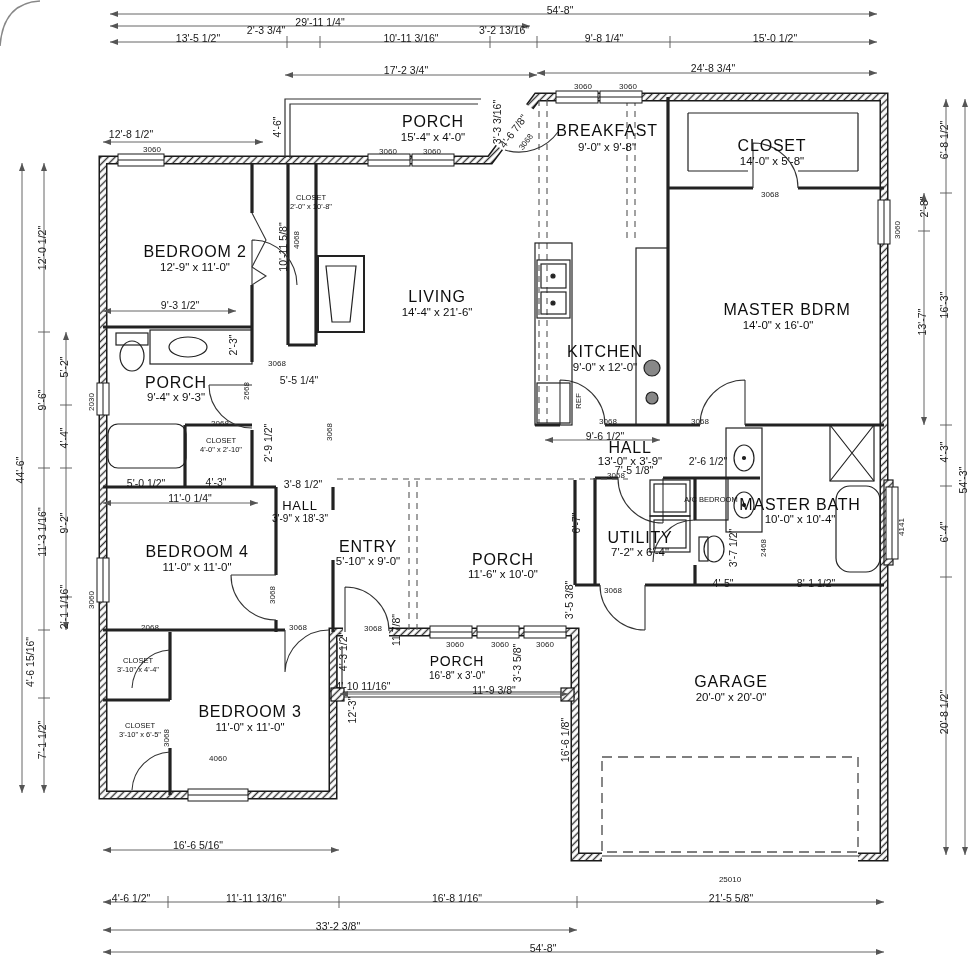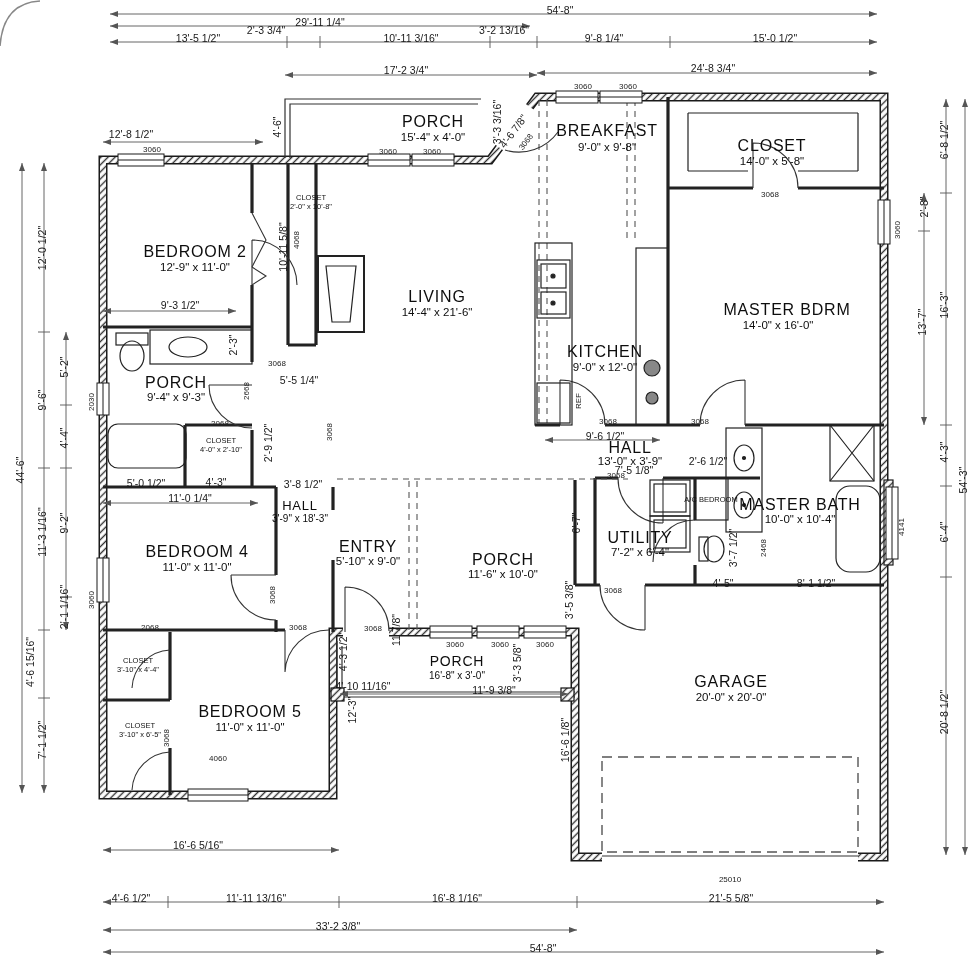--- a/index.html
+++ b/index.html
@@ -259,21 +259,21 @@
 <span class="rm" style="left:197px;top:552px">BEDROOM 4</span>
 <span class="rd" style="left:197px;top:567px">11'-0" x 11'-0"</span>
 <span class="rm" style="left:300px;top:505px;font-size:13px">HALL</span>
 <span class="rd" style="left:300px;top:518px;font-size:10px">3'-9" x 18'-3"</span>
 <span class="rm" style="left:368px;top:547px">ENTRY</span>
 <span class="rd" style="left:368px;top:561px">5'-10" x 9'-0"</span>
 <span class="rm" style="left:503px;top:560px">PORCH</span>
 <span class="rd" style="left:503px;top:574px">11'-6" x 10'-0"</span>
 <span class="rm" style="left:457px;top:661px;font-size:14px">PORCH</span>
 <span class="rd" style="left:457px;top:675px;font-size:10px">16'-8" x 3'-0"</span>
-<span class="rm" style="left:250px;top:712px">BEDROOM 5</span>
+<span class="rm" style="left:250px;top:712px">BEDROOM 3</span>
 <span class="rd" style="left:250px;top:727px">11'-0" x 11'-0"</span>
 <span class="sm" style="left:138px;top:660px">CLOSET</span>
 <span class="sm" style="left:138px;top:669px">3'-10" x 4'-4"</span>
 <span class="sm" style="left:140px;top:725px">CLOSET</span>
 <span class="sm" style="left:140px;top:734px">3'-10" x 6'-5"</span>
 <span class="rm" style="left:731px;top:682px">GARAGE</span>
 <span class="rd" style="left:731px;top:697px">20'-0" x 20'-0"</span>
 
 <span class="lbl" style="left:560px;top:10px">54'-8"</span>
 <span class="lbl" style="left:320px;top:22px">29'-11 1/4"</span>

